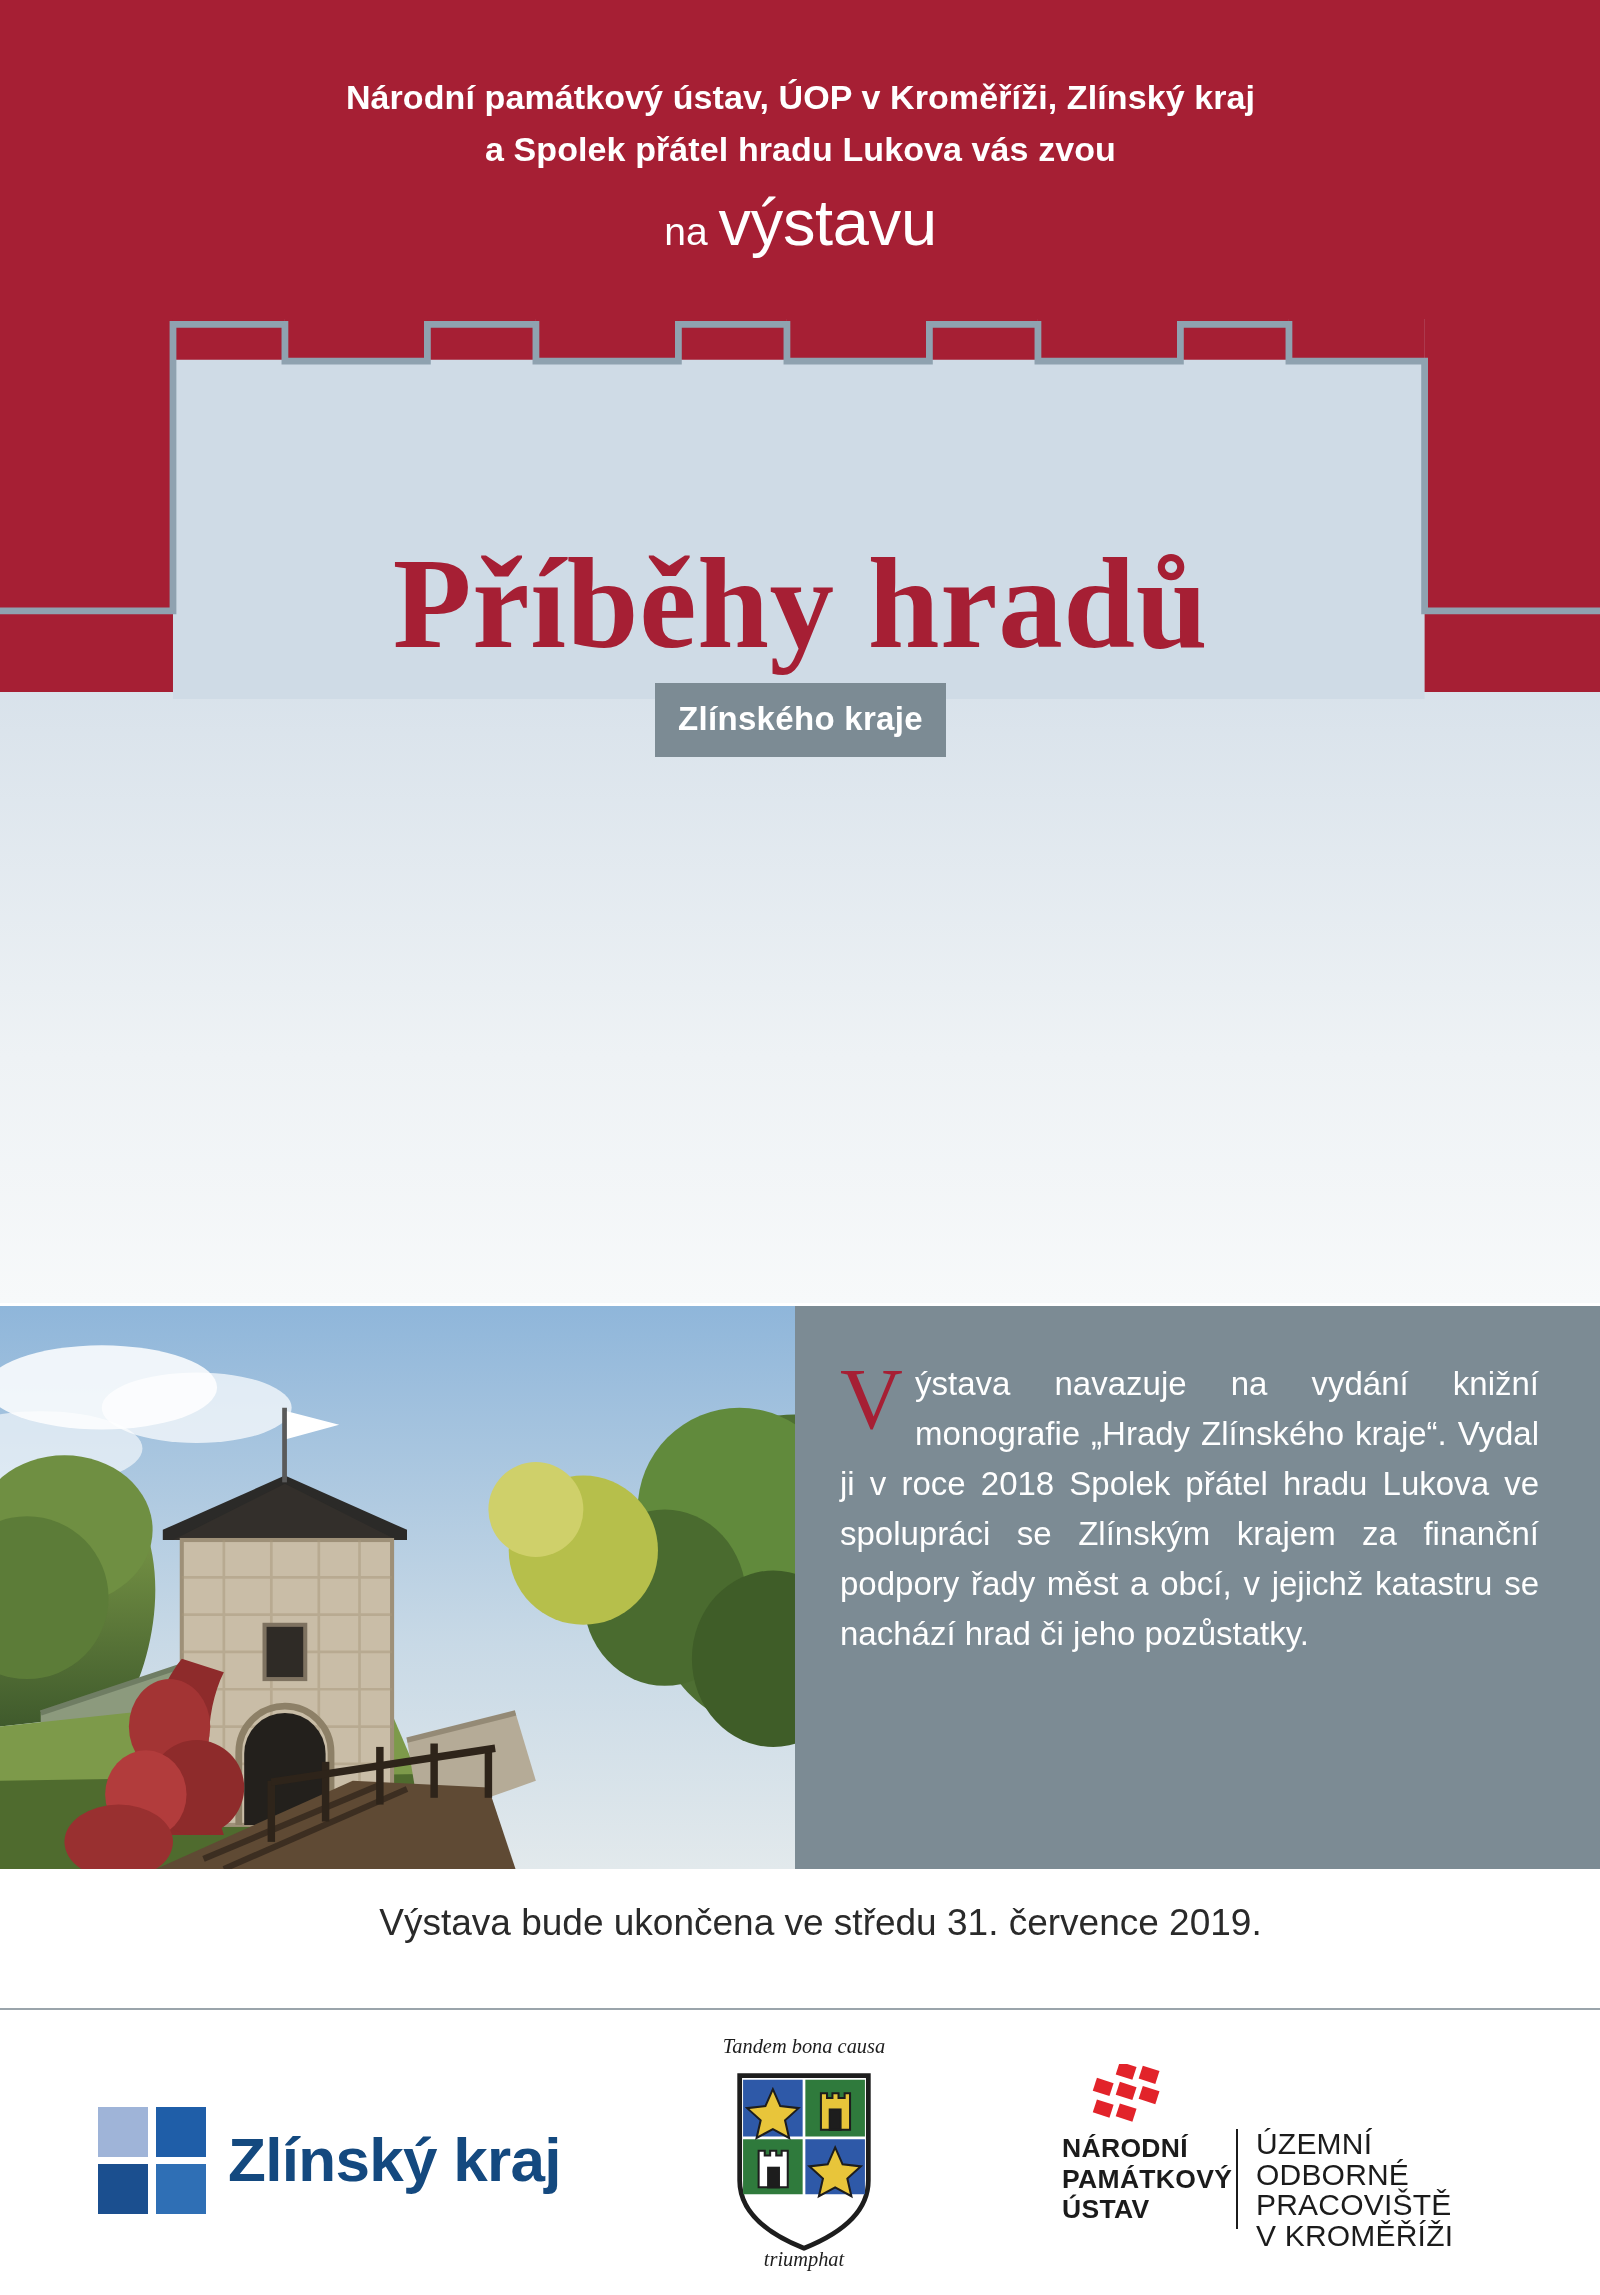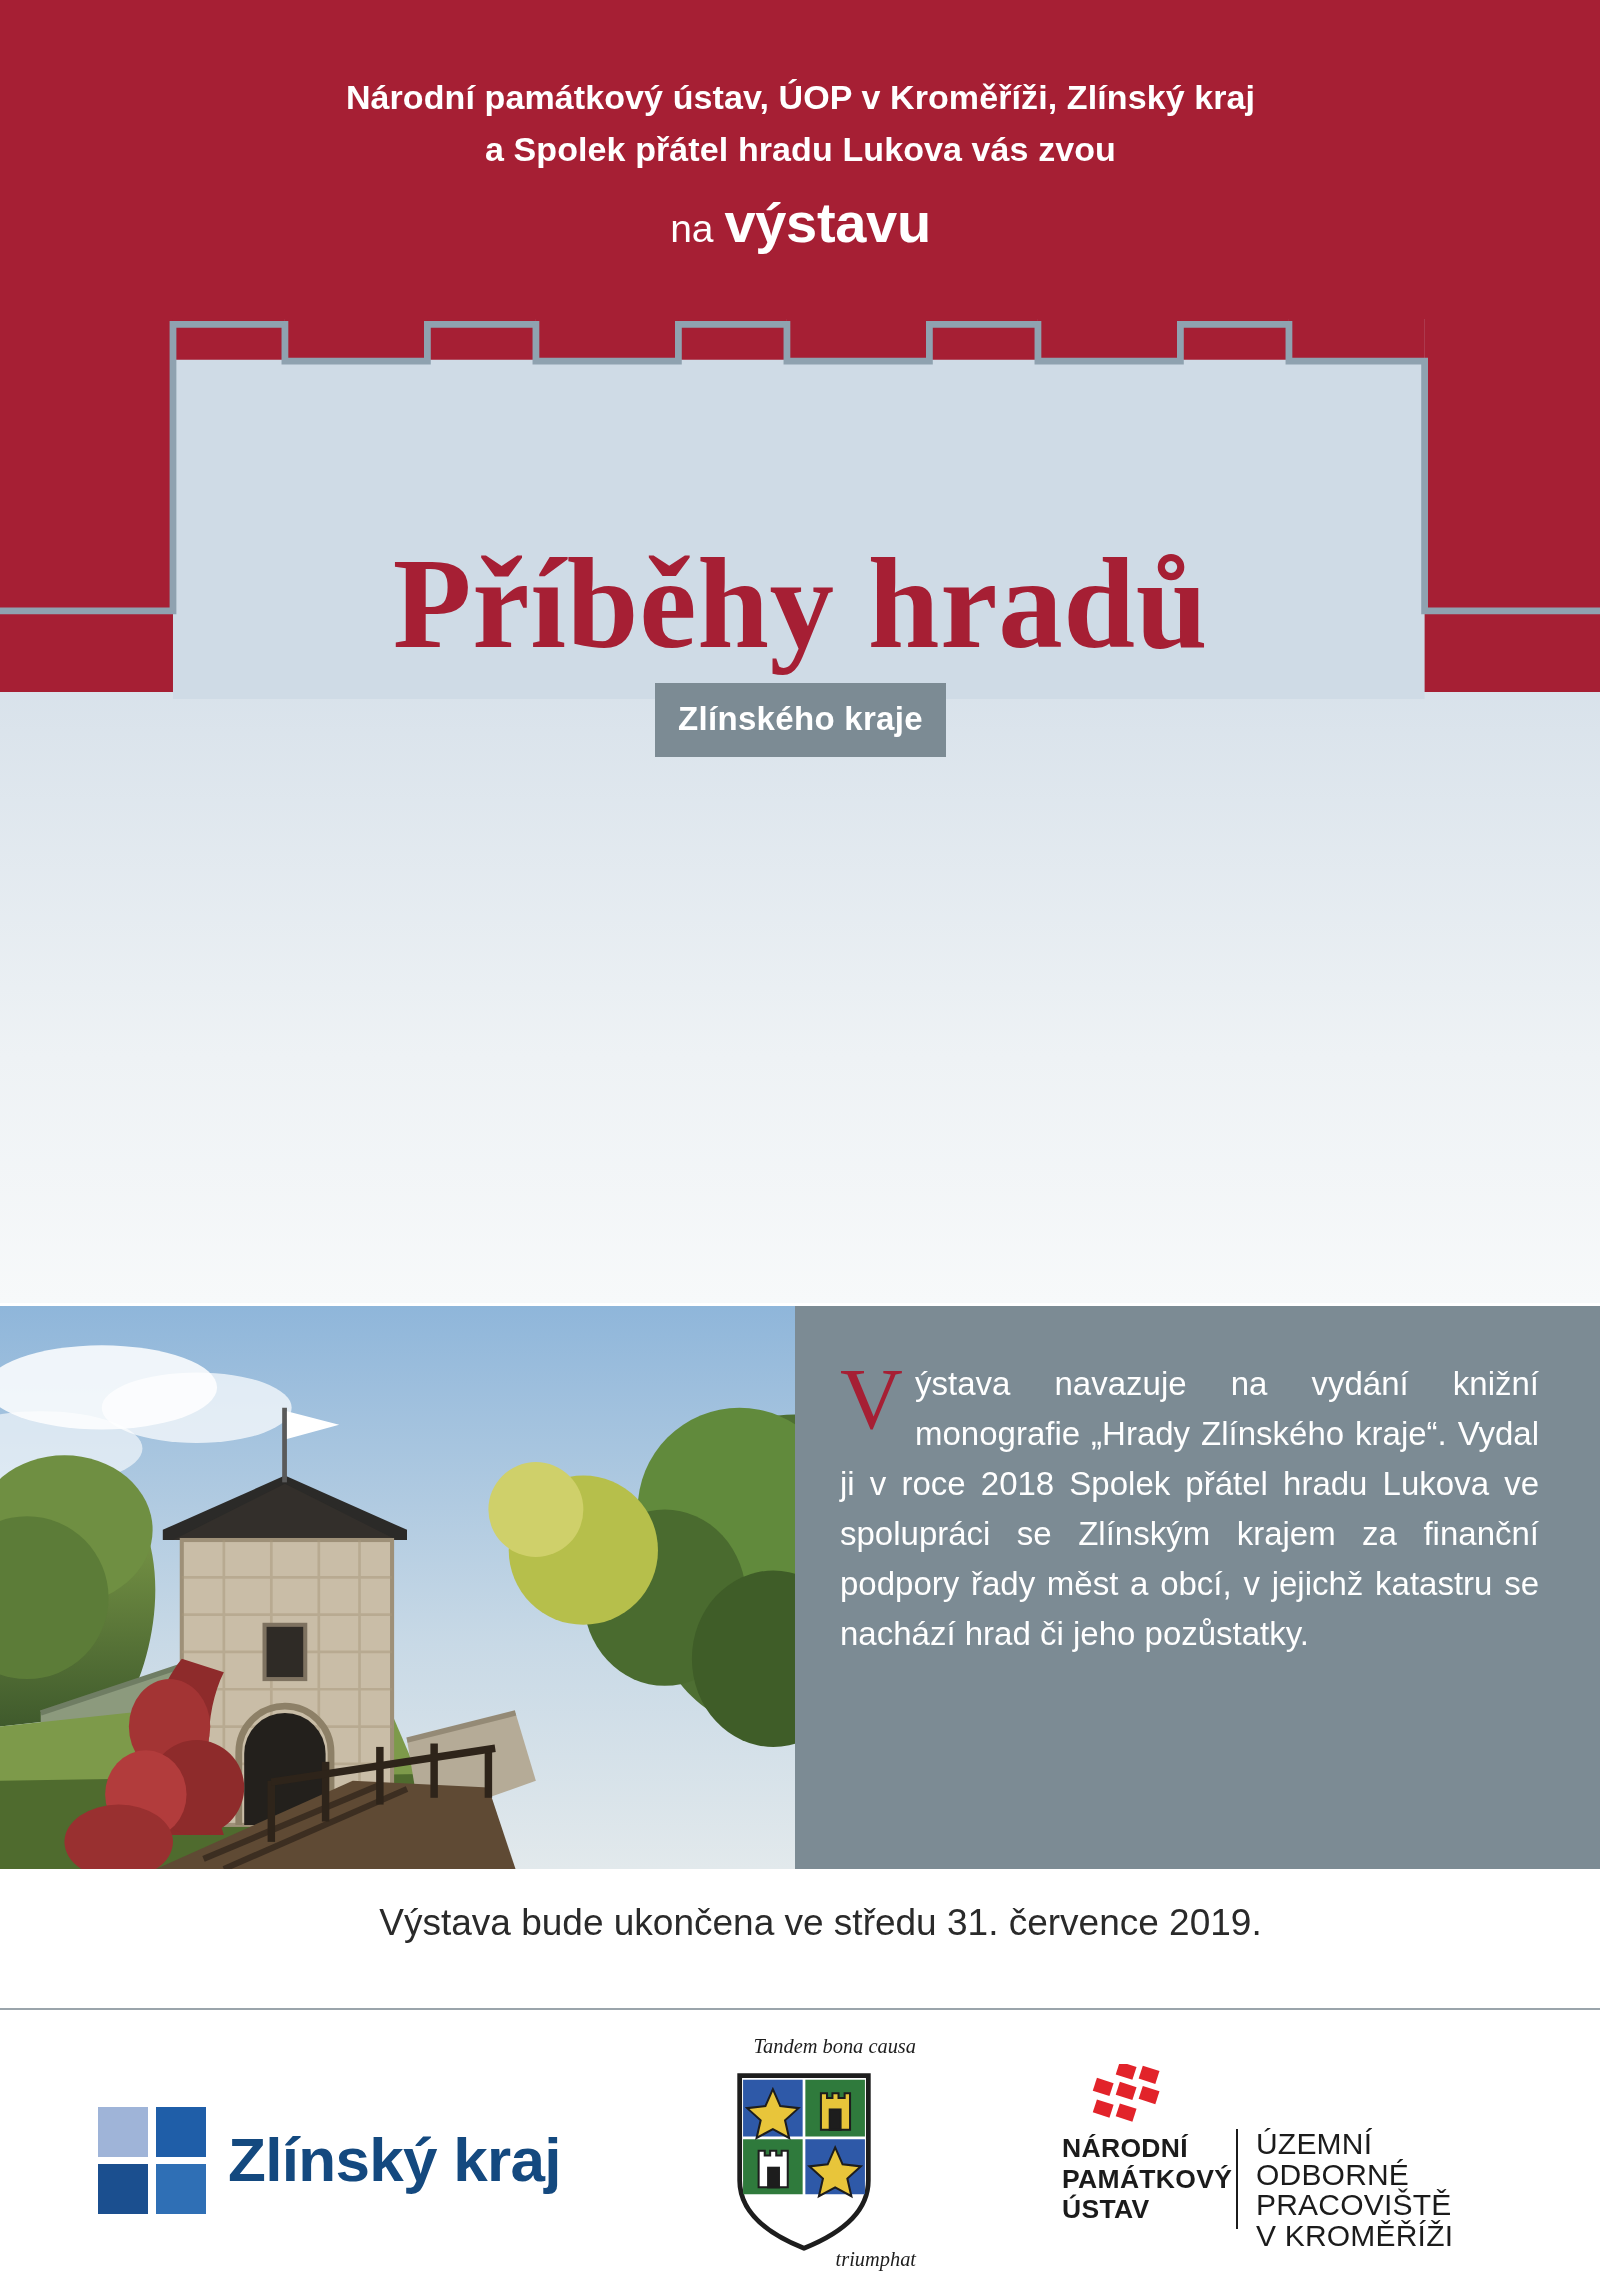--- a/index.html
+++ b/index.html
@@ -57,22 +57,22 @@
     font-weight: 700;
     letter-spacing: 0.1px;
   }
   .invite .l3 {
     margin-top: 19px;
     font-size: 39px;
     line-height: 57px;
     font-weight: 400;
   }
   .invite .l3 .big {
-    font-size: 56px;
-    font-weight: 700;
+    font-size: 65px;
+    font-weight: 400;
     letter-spacing: -0.3px;
   }
 
   
   .blue-panel {
     position: absolute;
     left: 0;
     top: 319px;
     width: 1601px;
     height: 984px;
@@ -239,21 +239,21 @@
   .logo-crest {
     position: absolute;
     left: 692px;
     top: 27px;
     width: 224px;
     height: 237px;
   }
   .crest-motto-top, .crest-motto-bottom {
     position: absolute;
     width: 224px;
-    text-align: right;
+    text-align: center;
     font-family: "Liberation Serif", serif;
     font-style: italic;
     font-size: 20.4px;
     color: #1d1d1d;
   }
   .crest-motto-top { top: 0; }
   .crest-motto-bottom { bottom: 1.4px; }
 
   
   .logo-npu {

